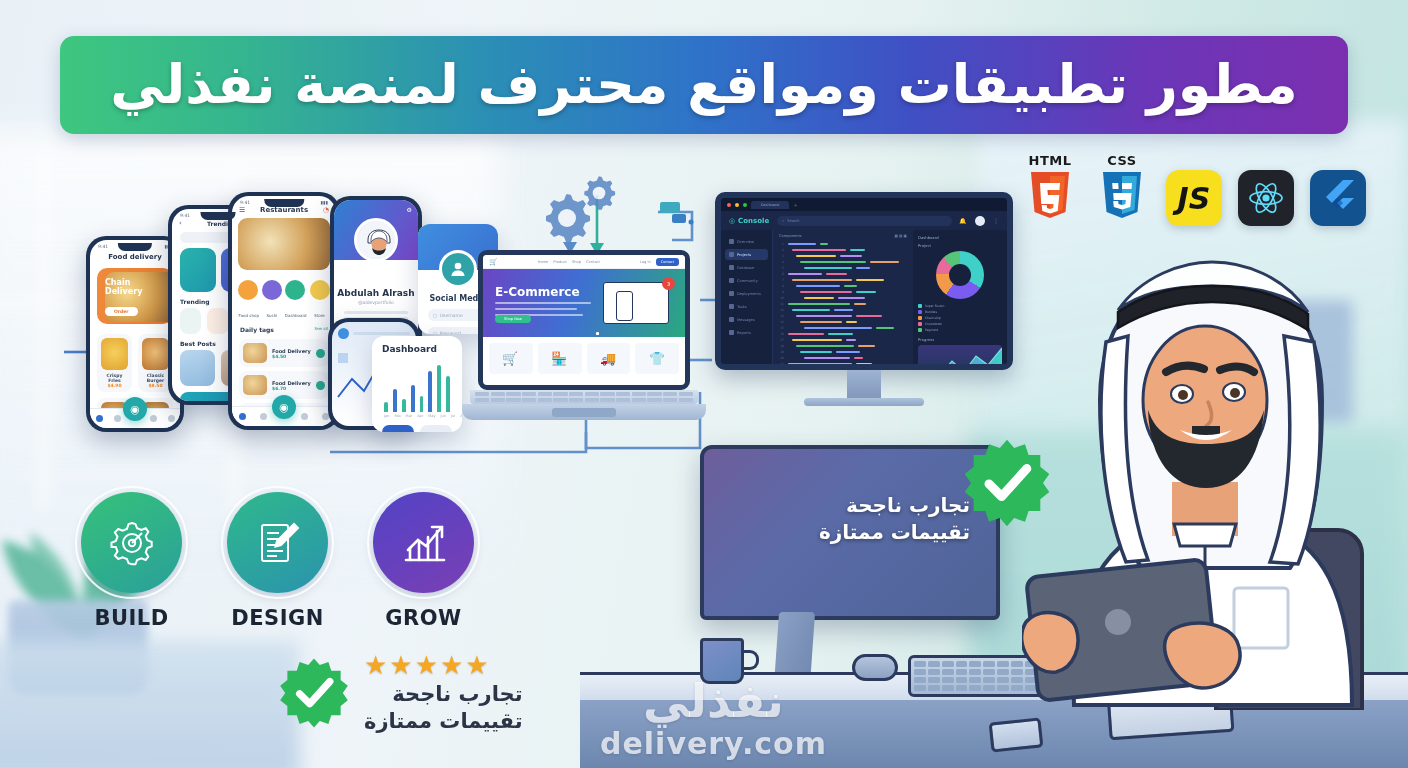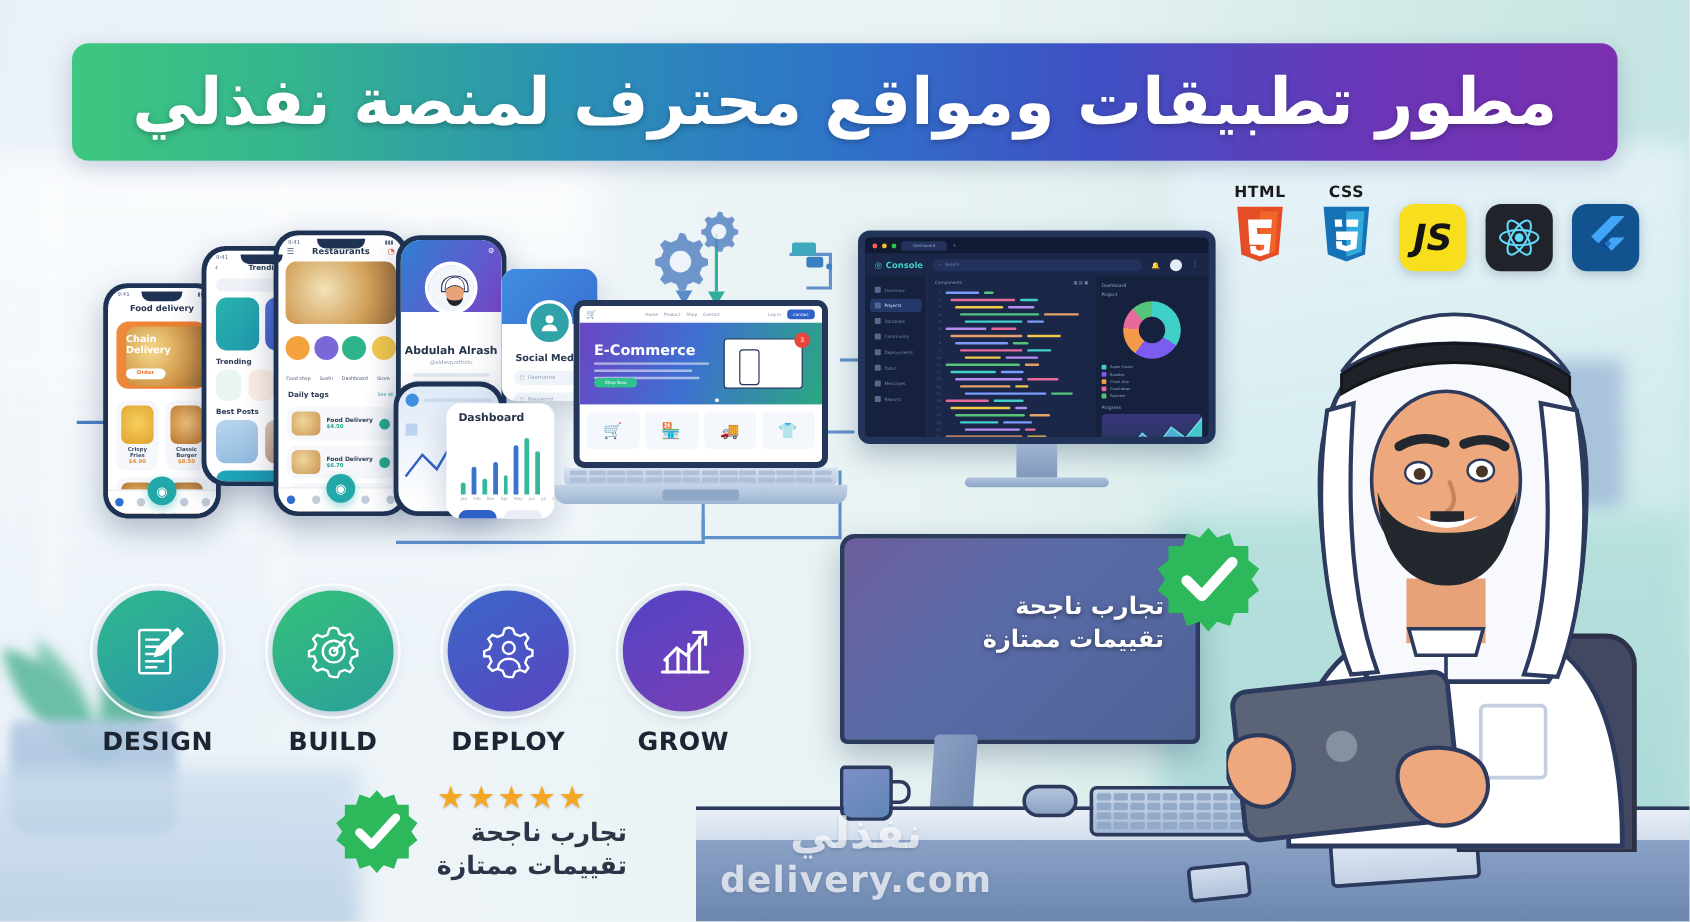--- a/index.html
+++ b/index.html
@@ -280,21 +280,21 @@
     background:linear-gradient(180deg,#d3deee,#b0c2db);border:3px solid #2c3a5e;transform:rotate(-6deg);}
 
   
   .person{position:absolute;left:1022px;top:250px;width:360px;height:460px;}
   .chair{position:absolute;left:1210px;top:380px;width:170px;height:330px;}
 
   
   .wm{position:absolute;left:600px;top:678px;text-align:center;
     color:rgba(255,255,255,.72);font-weight:bold;line-height:1;
     text-shadow:0 1px 3px rgba(40,60,100,.2);}
-  .wm .ar{direction:rtl;font-size:36px;letter-spacing:2px;}
+  .wm .ar{direction:rtl;font-size:46px;letter-spacing:2px;}
   .wm .en{font-size:30px;margin-top:5px;letter-spacing:1px;}
 
   
   .corner{position:absolute;right:0;bottom:0;width:185px;height:130px;overflow:hidden;}
   .corner-bg{position:absolute;right:-40px;bottom:-40px;width:260px;height:220px;
     background:linear-gradient(135deg,#2f72c9 0%,#2e9fb8 45%,#2fc08d 100%);
     border-radius:120px 0 0 0;transform:rotate(-6deg);}
   .corner-in{position:absolute;right:16px;bottom:10px;text-align:center;color:#fff;}
   .corner-in .nm{font-size:22px;font-weight:bold;letter-spacing:.4px;margin-top:1px;}
 </style>
@@ -916,49 +916,39 @@
 
         </div>
       </div>
     </div>
     <div class="mon-neck"></div>
     <div class="mon-foot"></div>
   </div>
 
   <div class="steps">
     <div class="step">
-      <div class="step-circ" style="background:linear-gradient(150deg,#2fb98c,#2a93ad)">
-        <svg width="50" height="50" viewBox="0 0 50 50" fill="none" stroke="#fff" stroke-width="2">
-          <rect x="9" y="7" width="26" height="36" rx="2"></rect>
-          <path d="M14 15h12M14 21h14M14 27h9M14 33h16M14 38h10"></path>
-          <path d="M41 6l4 4-17 17-5.5 1.5L24 23Z" fill="#fff" stroke="#fff"></path>
-        </svg>
-      </div>
-      <div class="step-lbl">DESIGN</div>
-    </div>
-    <div class="step">
       <div class="step-circ" style="background:linear-gradient(150deg,#35c27a,#2a9f9b)">
         <svg width="52" height="52" viewBox="0 0 52 52" fill="none" stroke="#fff" stroke-width="2">
           <path d="M26 6l3.4 1 1.7 4.3 4.3 1.7 4.3-1.7 2.6 3.4-2.6 4.3 1.7 4.3 4.3 1.7v4.3l-4.3 1.7-1.7 4.3 2.6 4.3-2.6 3.4-4.3-1.7-4.3 1.7-1.7 4.3H26l-3.4-1-1.7-4.3-4.3-1.7-4.3 1.7-3.4-3.4 2.6-4.3-1.7-4.3L5.5 30v-4.3l4.3-1.7 1.7-4.3-2.6-4.3 3.4-3.4 4.3 1.7 4.3-1.7L22.6 7Z"></path>
           <circle cx="26" cy="26" r="9"></circle>
             <circle cx="26" cy="26" r="3.2"></circle>
           <path d="M26 26 L36 16"></path>
         </svg>
       </div>
       <div class="step-lbl">BUILD</div>
     </div>
     <div class="step">
-      <div class="step-circ" style="background:linear-gradient(150deg,#3a68c8,#5a44c0)">
-        <svg width="52" height="52" viewBox="0 0 52 52" fill="none" stroke="#fff" stroke-width="2">
-          <path d="M26 6l3.4 1 1.7 4.3 4.3 1.7 4.3-1.7 2.6 3.4-2.6 4.3 1.7 4.3 4.3 1.7v4.3l-4.3 1.7-1.7 4.3 2.6 4.3-2.6 3.4-4.3-1.7-4.3 1.7-1.7 4.3H26l-3.4-1-1.7-4.3-4.3-1.7-4.3 1.7-3.4-3.4 2.6-4.3-1.7-4.3L5.5 30v-4.3l4.3-1.7 1.7-4.3-2.6-4.3 3.4-3.4 4.3 1.7 4.3-1.7L22.6 7Z"></path>
-          <circle cx="26" cy="23" r="5"></circle>
-          <path d="M17 40c0-5 4-8 9-8s9 3 9 8"></path>
+      <div class="step-circ" style="background:linear-gradient(150deg,#2fb98c,#2a93ad)">
+        <svg width="50" height="50" viewBox="0 0 50 50" fill="none" stroke="#fff" stroke-width="2">
+          <rect x="9" y="7" width="26" height="36" rx="2"></rect>
+          <path d="M14 15h12M14 21h14M14 27h9M14 33h16M14 38h10"></path>
+          <path d="M41 6l4 4-17 17-5.5 1.5L24 23Z" fill="#fff" stroke="#fff"></path>
         </svg>
       </div>
-      <div class="step-lbl">DEPLOY</div>
+      <div class="step-lbl">DESIGN</div>
     </div>
     <div class="step">
       <div class="step-circ" style="background:linear-gradient(150deg,#5243c6,#7a3fb4)">
         <svg width="50" height="48" viewBox="0 0 50 48" fill="none" stroke="#fff" stroke-width="2.6" stroke-linecap="round">
           <path d="M7 41h38"></path>
           <path d="M11 41V29M20 41V24M29 41V18M38 41V12"></path>
           <path d="M9 31 L19 21 L27 27 L42 9"></path>
           <path d="M33 8h10v10"></path>
         </svg>
       </div>

